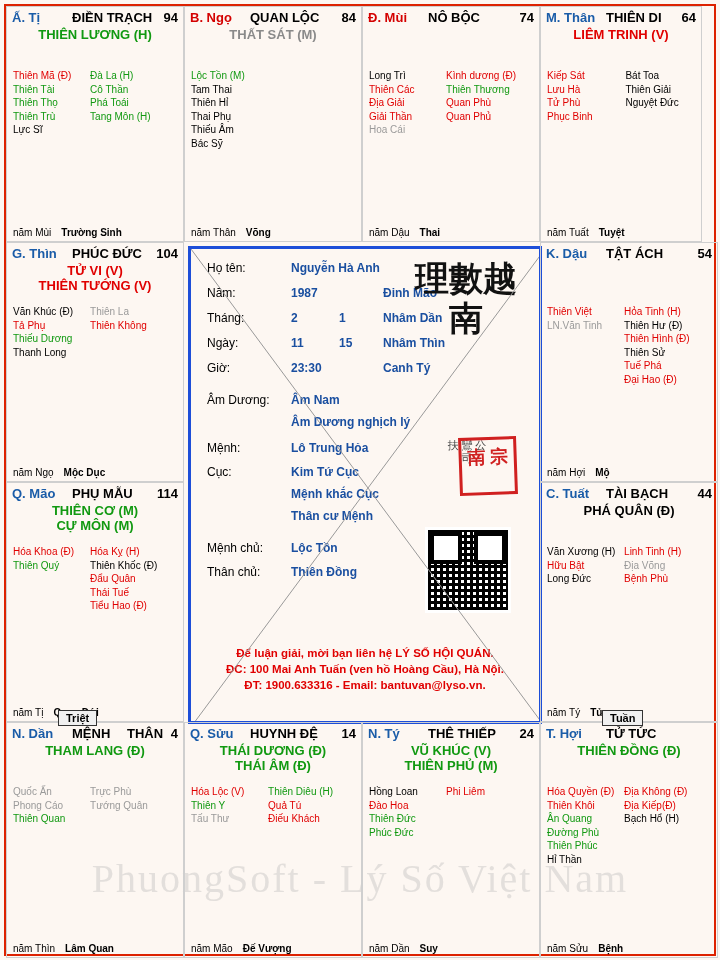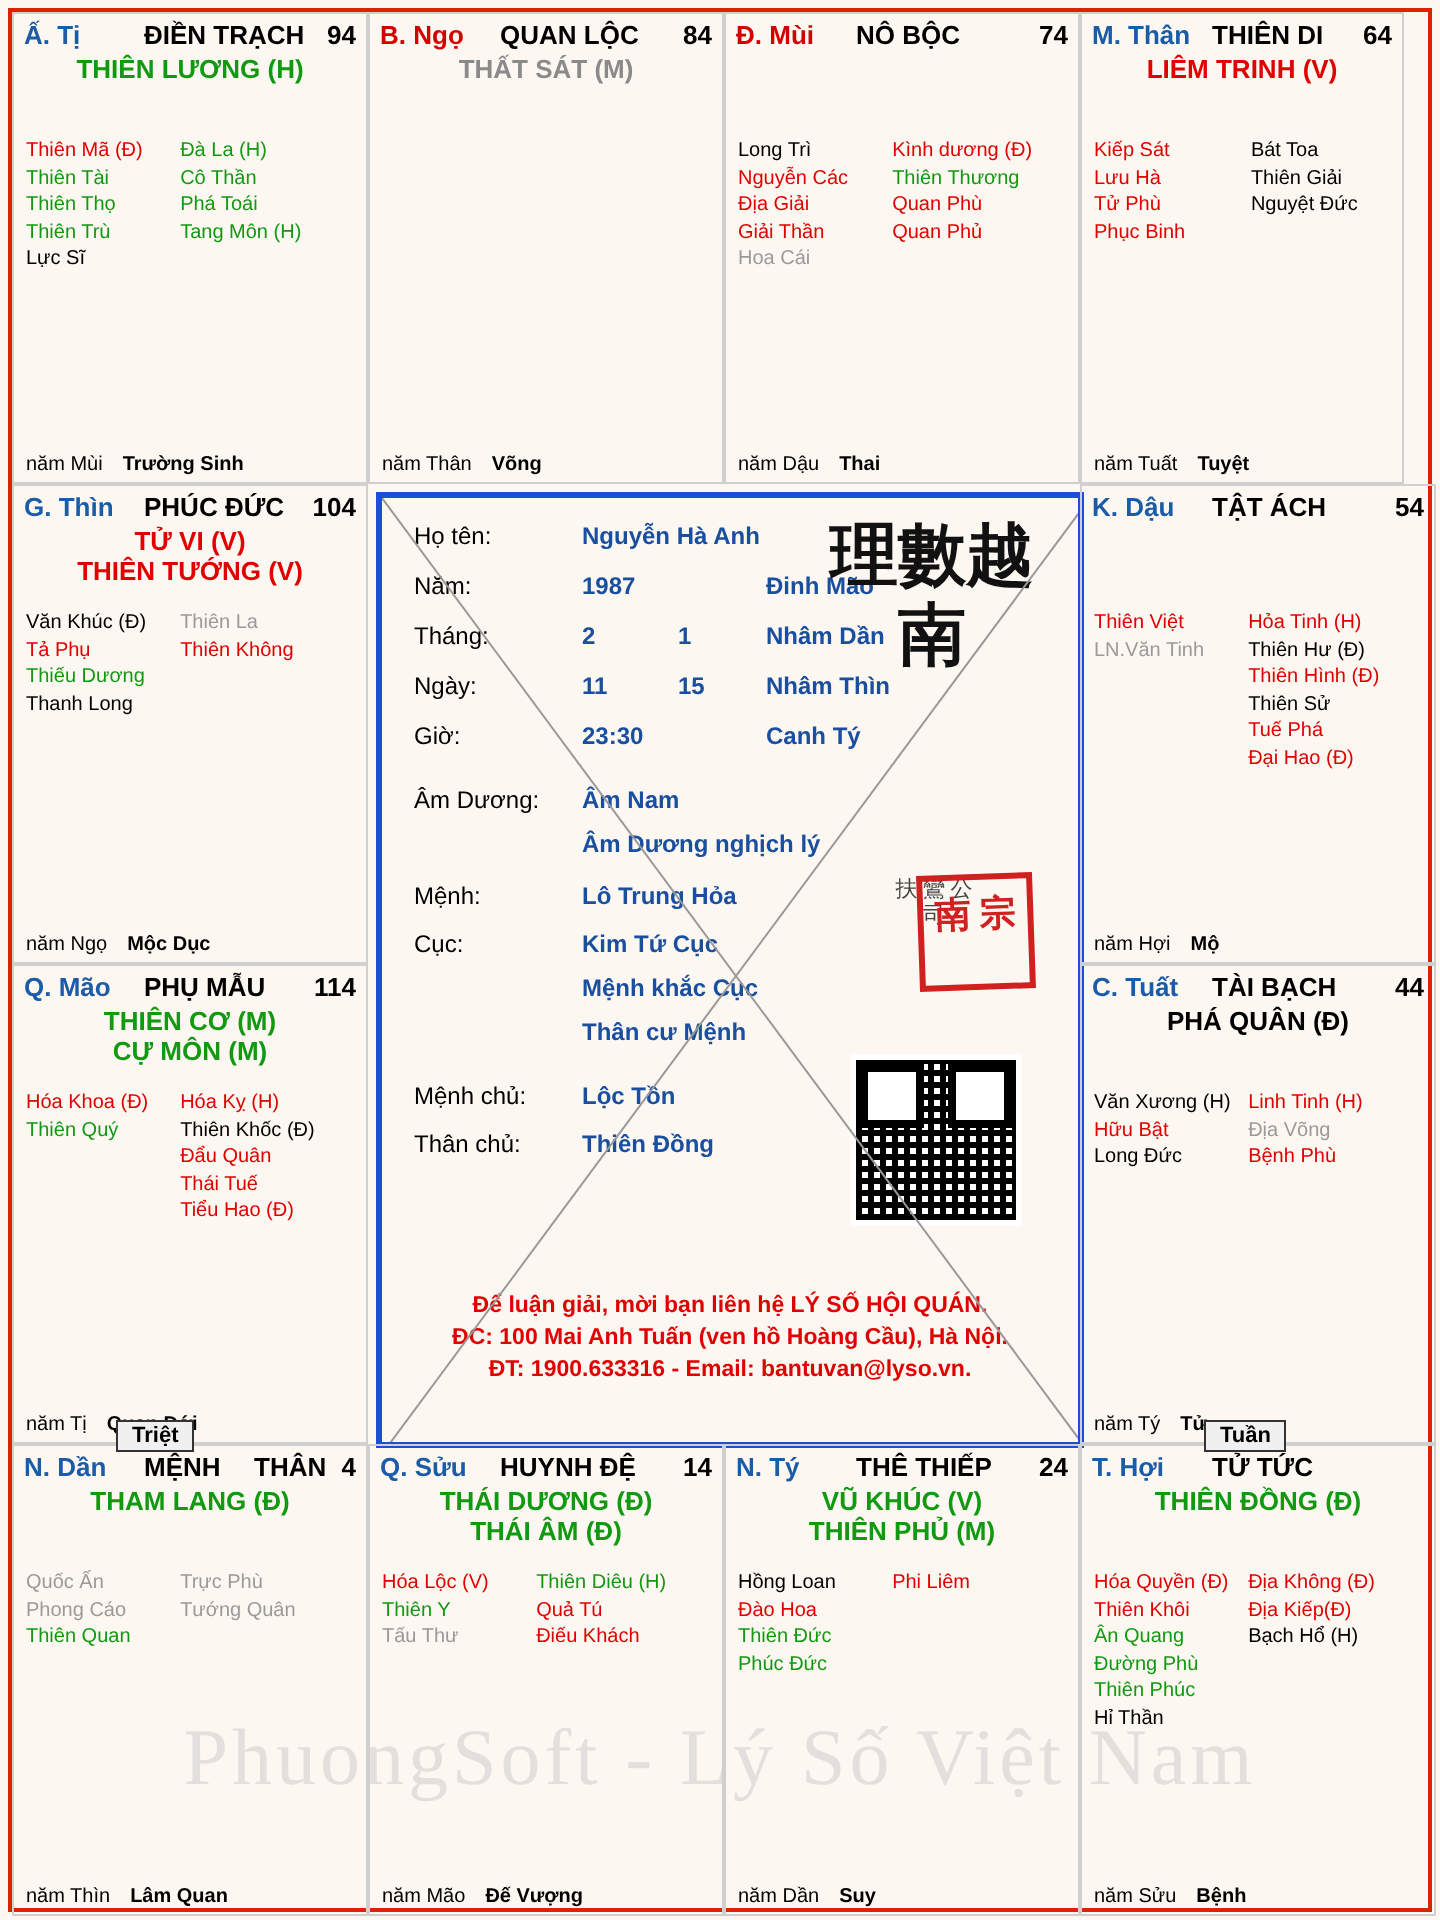--- a/index.html
+++ b/index.html
@@ -221,28 +221,39 @@
           <div class="s-green">Tang Môn (H)</div>
         </div>
       </div>
       <div class="footer"><span class="ft-left">năm Mùi</span><span class="ft-right">Trường Sinh</span></div>
     </div>
     <div class="cell" style="left: 178px; top: 0px; width: 178px; height: 236px;">
       <div class="cell-head"><span class="branch hl">B. Ngọ</span><span class="palace">QUAN LỘC</span><span class="num">84</span></div>
       <div class="maintext" style="color: rgb(138, 138, 138);">
         <div>THẤT SÁT (M)</div>
       </div>
+      <div class="stars">
+        <div class="starcol c1">
+          <div class="s-green">Lộc Tồn (M)</div>
+          <div class="s-black">Tam Thai</div>
+          <div class="s-black">Thiên Hỉ</div>
+          <div class="s-black">Thai Phụ</div>
+          <div class="s-black">Thiếu Âm</div>
+          <div class="s-black">Bác Sỹ</div>
+        </div>
+        <div class="starcol c2"></div>
+      </div>
       <div class="footer"><span class="ft-left">năm Thân</span><span class="ft-right">Võng</span></div>
     </div>
     <div class="cell" style="left: 356px; top: 0px; width: 178px; height: 236px;">
       <div class="cell-head"><span class="branch hl">Đ. Mùi</span><span class="palace">NÔ BỘC</span><span class="num">74</span></div>
       <div class="stars">
         <div class="starcol c1">
           <div class="s-black">Long Trì</div>
-          <div class="s-red">Nguyễn Các</div>
+          <div class="s-red">Thiên Các</div>
           <div class="s-red">Địa Giải</div>
           <div class="s-red">Giải Thần</div>
           <div class="s-gray">Hoa Cái</div>
         </div>
         <div class="starcol c2">
           <div class="s-red">Kình dương (Đ)</div>
           <div class="s-green">Thiên Thương</div>
           <div class="s-red">Quan Phù</div>
           <div class="s-red">Quan Phủ</div>
         </div>

